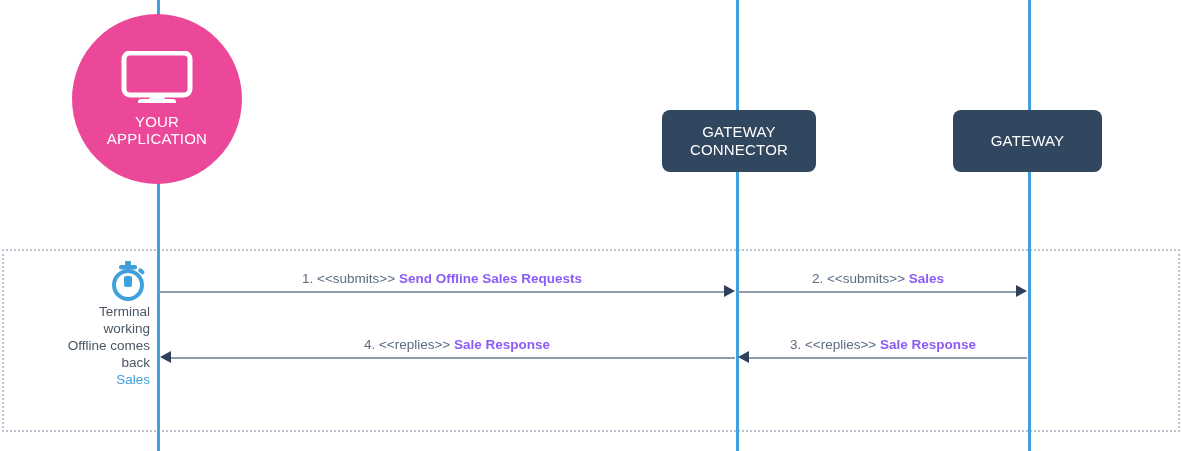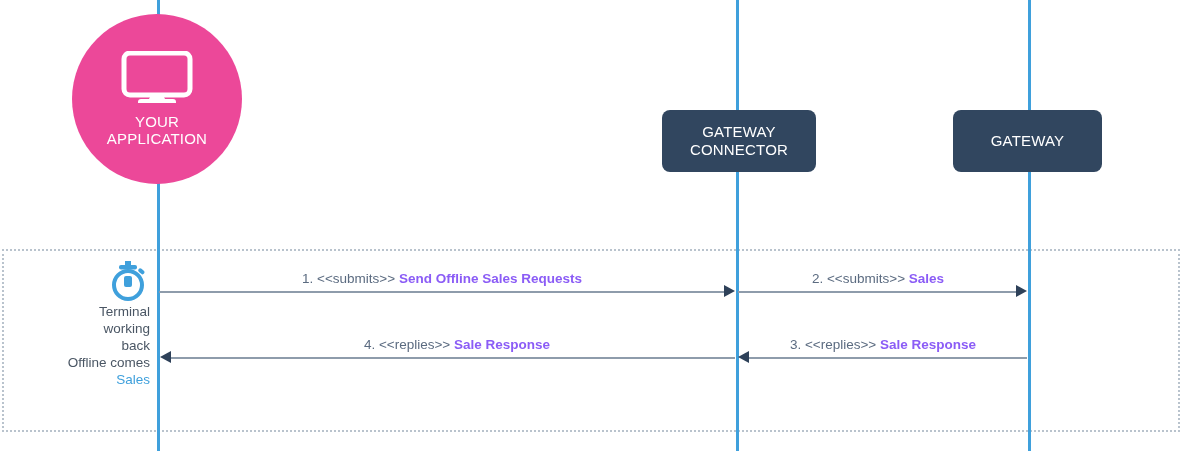--- a/index.html
+++ b/index.html
@@ -206,18 +206,18 @@
       <rect x="19" y="18" width="8" height="11" rx="2" fill="#3fa0dc"></rect>
       <rect x="20" y="3" width="6" height="8" fill="#3fa0dc"></rect>
       <rect x="14" y="7" width="18" height="4.5" rx="2" fill="#3fa0dc"></rect>
       <rect x="33" y="11" width="7" height="4" rx="2" fill="#3fa0dc" transform="rotate(40 36 13)"></rect>
     </svg>
   </span>
 
   <div class="note">
     <div>Terminal</div>
     <div>working</div>
+    <div>Offline comes</div>
     <div>back</div>
-    <div>Offline comes</div>
     <div class="online">Sales</div>
   </div>
 
 </div>
 
 </body></html>

